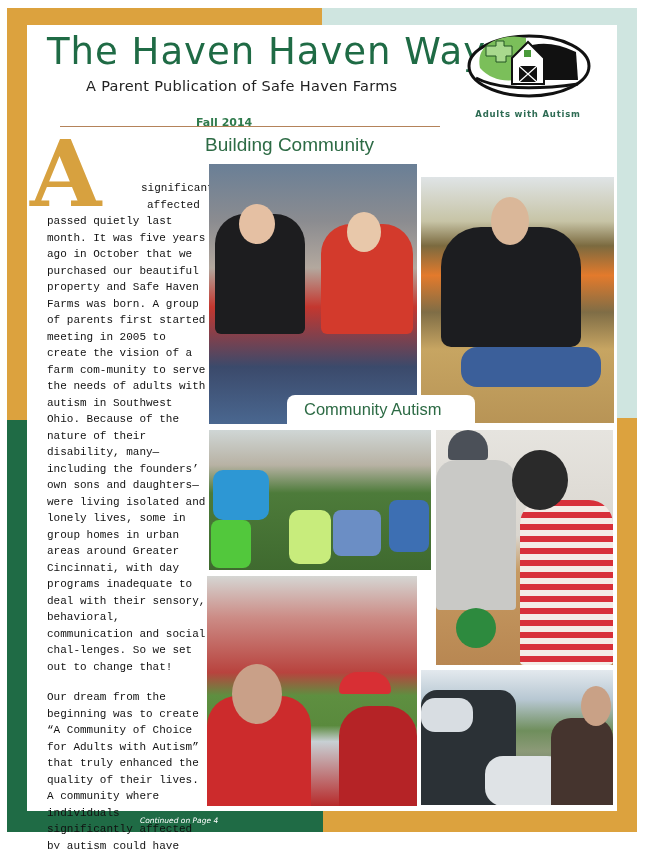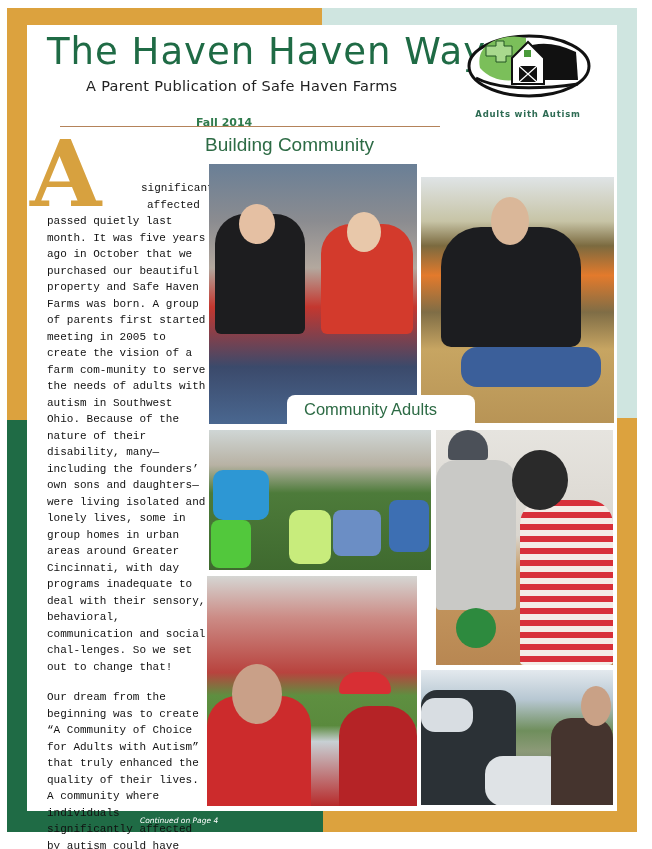--- a/index.html
+++ b/index.html
@@ -70,21 +70,21 @@
   <div style="position:absolute;left:112px;top:60px;width:92px;height:110px;background:#d33a2c;border-radius:30px 30px 6px 6px;"></div>
   <div style="position:absolute;left:30px;top:40px;width:36px;height:40px;background:#e5c0a3;border-radius:50%;"></div>
   <div style="position:absolute;left:138px;top:48px;width:34px;height:40px;background:#e8c8aa;border-radius:50%;"></div>
 </div>
 <div class="photo" style="left:421px;top:177px;width:193px;height:246px;background:linear-gradient(180deg,#dfe4e6 0%,#c7c4a6 18%,#7b6a3f 28%,#e37a2c 40%,#7f6d46 55%,#c7a562 70%,#b89456 100%);">
   <div style="position:absolute;left:20px;top:50px;width:140px;height:120px;background:#1c1d20;border-radius:40px 40px 10px 10px;"></div>
   <div style="position:absolute;left:70px;top:20px;width:38px;height:48px;background:#dab799;border-radius:50%;"></div>
   <div style="position:absolute;left:40px;top:170px;width:140px;height:40px;background:#3b5f9a;border-radius:16px;"></div>
 </div>
 <div class="caption-box"></div>
-<div class="caption">Community Adults</div>
+<div class="caption">Community Autism</div>
 
 <div class="photo" style="left:209px;top:430px;width:222px;height:140px;background:linear-gradient(180deg,#cfd6d5 0%,#b8b2a4 25%,#4d7b3a 45%,#3f6a2f 100%);">
   <div style="position:absolute;left:4px;top:40px;width:56px;height:50px;background:#2d97d4;border-radius:10px;"></div>
   <div style="position:absolute;left:2px;top:90px;width:40px;height:48px;background:#52c83c;border-radius:8px;"></div>
   <div style="position:absolute;left:80px;top:80px;width:42px;height:54px;background:#c8ec7c;border-radius:10px;"></div>
   <div style="position:absolute;left:124px;top:80px;width:48px;height:46px;background:#6b8ec5;border-radius:8px;"></div>
   <div style="position:absolute;left:180px;top:70px;width:40px;height:52px;background:#3d6fb3;border-radius:8px;"></div>
 </div>
 <div class="photo" style="left:436px;top:430px;width:177px;height:235px;background:linear-gradient(180deg,#e6e4df 0%,#dad6cf 45%,#c69a62 60%,#b88752 100%);">
   <div style="position:absolute;left:0;top:30px;width:80px;height:150px;background:#c9c9c6;border-radius:20px 20px 4px 4px;"></div>

